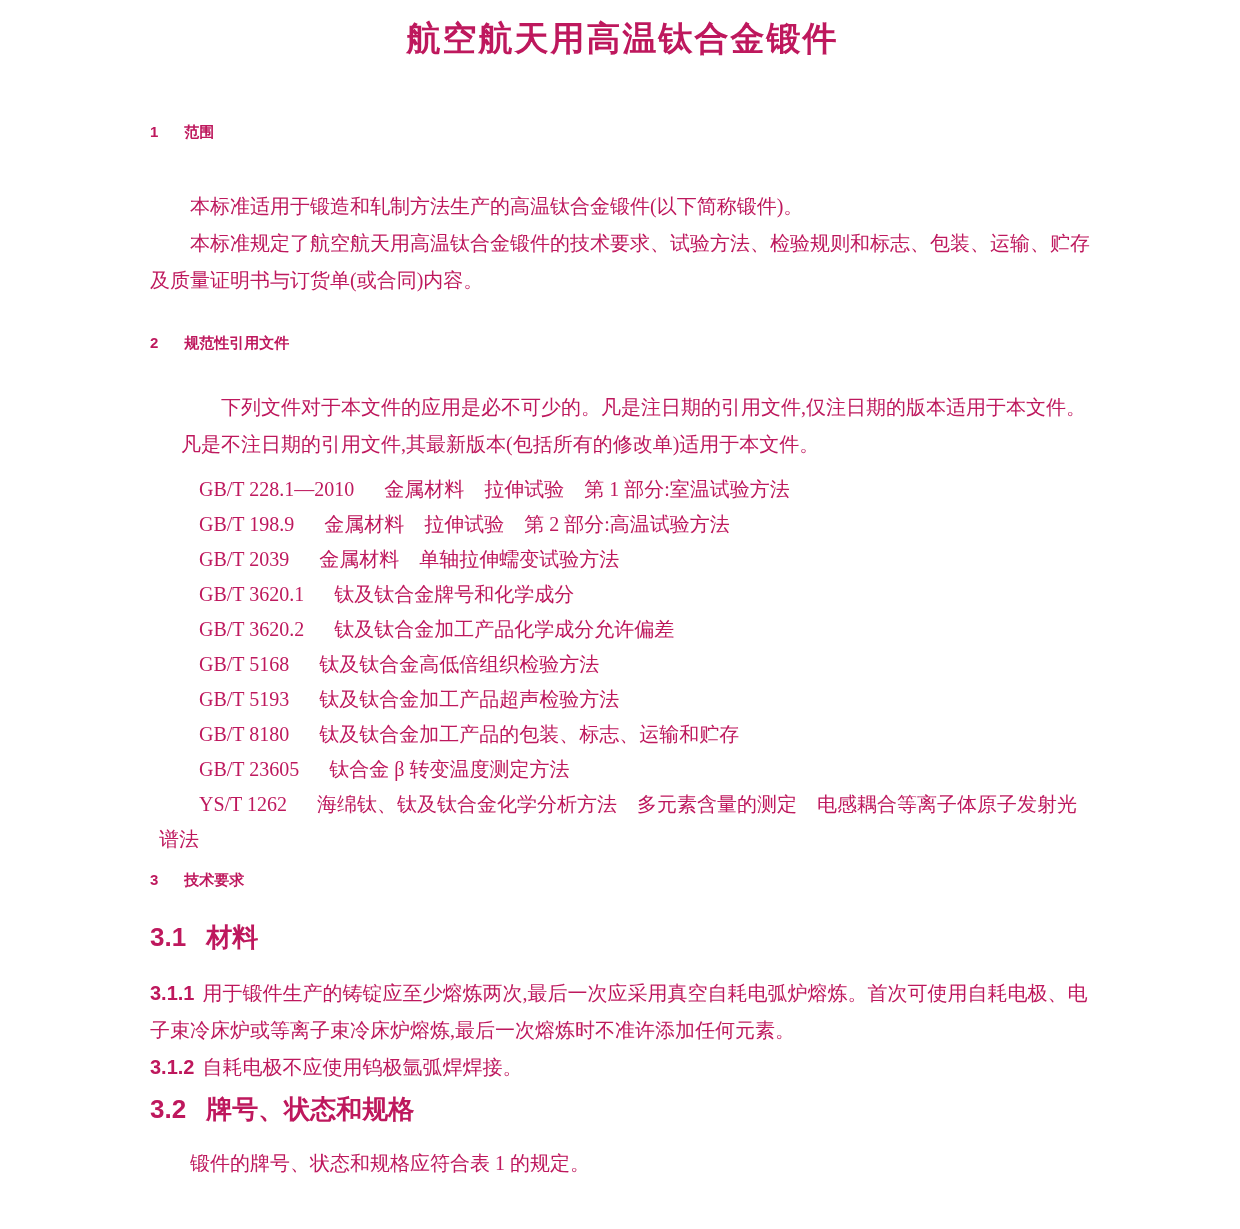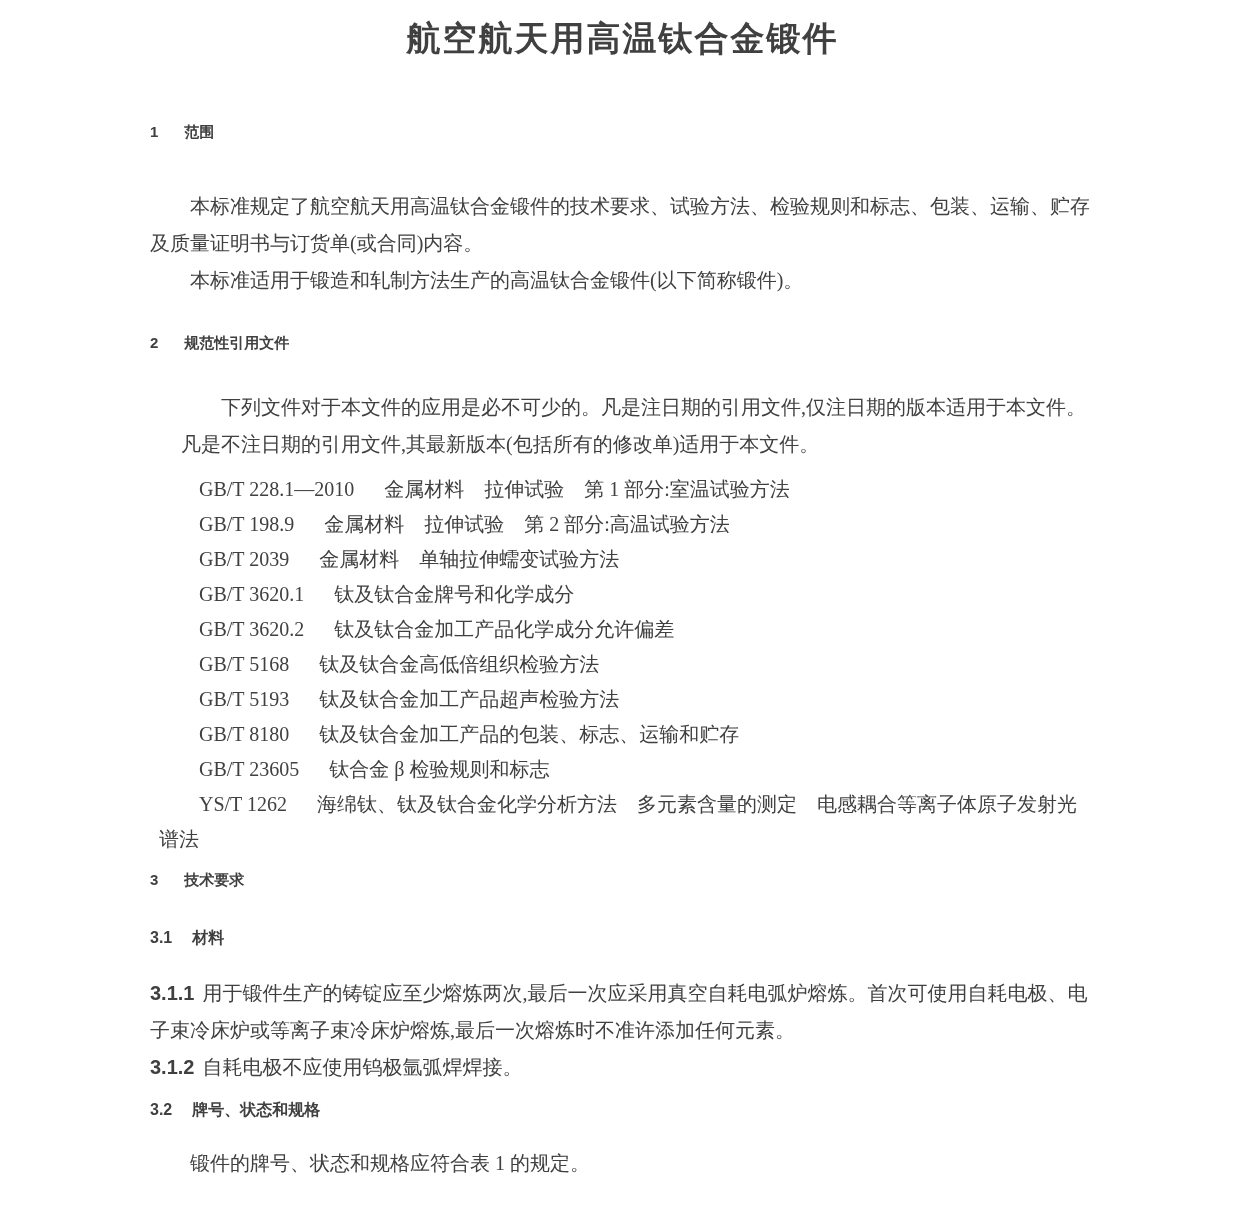--- a/index.html
+++ b/index.html
@@ -5,21 +5,21 @@
   html, body {
     margin: 0;
     padding: 0;
     background: #ffffff;
   }
   .page {
     position: relative;
     width: 1240px;
     height: 1229px;
     background: #ffffff;
-    color: #404040;
+    color: #be185d;
     overflow: hidden;
     box-sizing: border-box;
     padding: 16px 145px 0 150px;
     font-family: "Liberation Serif", "DejaVu Serif", serif;
     font-size: 20px;
     line-height: 37px;
   }
   .doc-title {
     font-family: "Liberation Sans", "DejaVu Sans", sans-serif;
     font-weight: bold;
@@ -32,21 +32,21 @@
   .sec-heading {
     font-family: "Liberation Sans", "DejaVu Sans", sans-serif;
     font-weight: bold;
     font-size: 15px;
     line-height: 28px;
     margin: 0;
   }
   .sub-heading {
     font-family: "Liberation Sans", "DejaVu Sans", sans-serif;
     font-weight: bold;
-    font-size: 16px;
+    font-size: 26px;
     line-height: 27px;
     margin: 0;
   }
   .sec-num { display: inline-block; margin-right: 26px; }
   .sub-num { display: inline-block; margin-right: 20px; }
   .para {
     margin: 0;
     text-indent: 40px;
     line-break: strict;
   }
@@ -82,22 +82,22 @@
 
 <div class="page">
 
   <h1 class="doc-title">航空航天用高温钛合金锻件</h1>
 
   <h2 class="sec-heading">
     <span class="sec-num">1</span><span>范围</span>
   </h2>
 
   <div class="para-block mt-h1">
+    <p class="para">本标准适用于锻造和轧制方法生产的高温钛合金锻件(以下简称锻件)。</p>
     <p class="para">本标准规定了航空航天用高温钛合金锻件的技术要求、试验方法、检验规则和标志、包装、运输、贮存及质量证明书与订货单(或合同)内容。</p>
-    <p class="para">本标准适用于锻造和轧制方法生产的高温钛合金锻件(以下简称锻件)。</p>
   </div>
 
   <h2 class="sec-heading mt-sec2">
     <span class="sec-num">2</span><span>规范性引用文件</span>
   </h2>
 
   <p class="para mt-intro">下列文件对于本文件的应用是必不可少的。凡是注日期的引用文件,仅注日期的版本适用于本文件。凡是不注日期的引用文件,其最新版本(包括所有的修改单)适用于本文件。</p>
 
   <div class="ref-list">
     <div class="ref">
@@ -118,21 +118,21 @@
     <div class="ref">
       <span class="ref-code">GB/T 5168</span><span class="ref-title">钛及钛合金高低倍组织检验方法</span>
     </div>
     <div class="ref">
       <span class="ref-code">GB/T 5193</span><span class="ref-title">钛及钛合金加工产品超声检验方法</span>
     </div>
     <div class="ref">
       <span class="ref-code">GB/T 8180</span><span class="ref-title">钛及钛合金加工产品的包装、标志、运输和贮存</span>
     </div>
     <div class="ref">
-      <span class="ref-code">GB/T 23605</span><span class="ref-title">钛合金 β 检验规则和标志</span>
+      <span class="ref-code">GB/T 23605</span><span class="ref-title">钛合金 β 转变温度测定方法</span>
     </div>
     <div class="ref">
       <span class="ref-code">YS/T 1262</span><span class="ref-title">海绵钛、钛及钛合金化学分析方法　多元素含量的测定　电感耦合等离子体原子发射光谱法</span>
     </div>
   </div>
 
   <h2 class="sec-heading mt-sec3">
     <span class="sec-num">3</span><span>技术要求</span>
   </h2>
 

